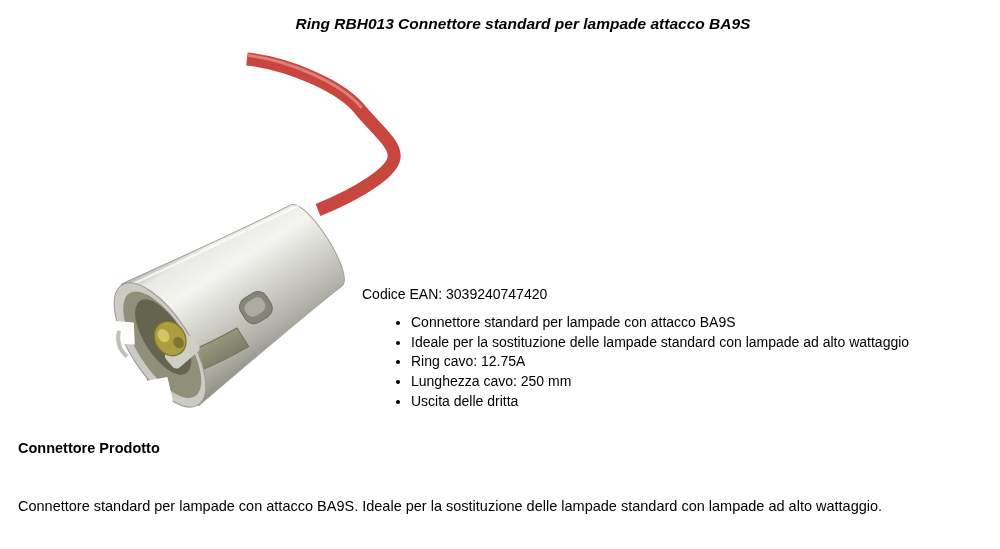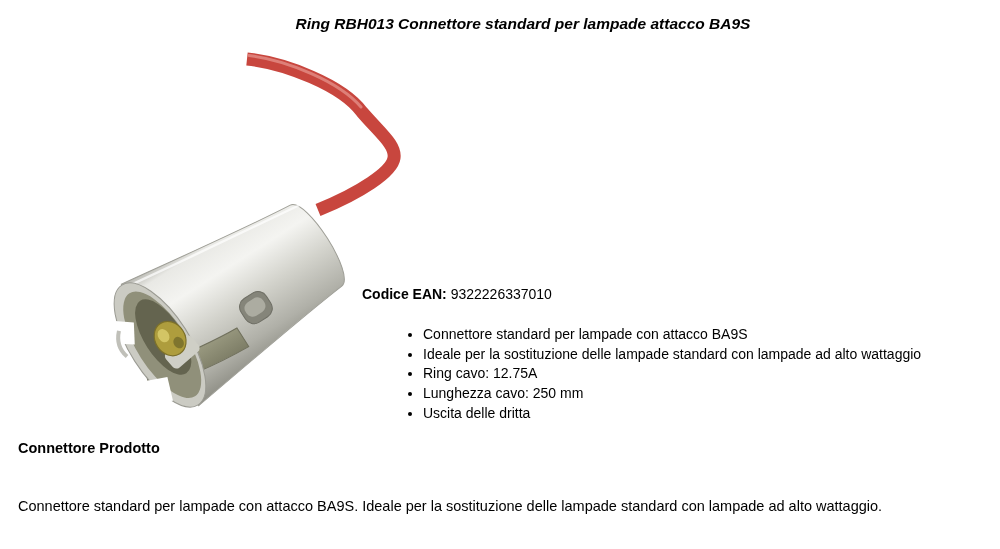--- a/index.html
+++ b/index.html
@@ -26,25 +26,25 @@
     left:40px;top:45px;
     width:420px;height:400px;
   }
   .photo svg{display:block;width:420px;height:400px;}
   .ean{
     position:absolute;
     left:362px;top:286px;
     font-size:14px;
     white-space:nowrap;
   }
-  .ean .label{font-weight:bold;margin-top:44px;}
+  .ean .label{font-weight:normal;margin-top:44px;}
   .features{
     position:absolute;
     left:393px;top:313px;
-    margin:12px;
+    margin:0;
     padding:0 0 0 18px;
     font-size:14px;
     line-height:19.7px;
     list-style:disc;
     white-space:nowrap;
   }
   .features li{margin:0;padding:0;}
   .desc-heading{
     position:absolute;
     left:18px;top:440px;
@@ -114,21 +114,21 @@
         <path d="M -38 -54 L -10 -33 L -21 -14 L -44 -30 Z" fill="#ffffff"></path>
         <path d="M -38 20 L -11 31 L -19 54 L -44 42 Z" fill="#ffffff"></path>
 
         <path d="M -27 -34 C -35 -26 -37 -18 -34 -8" fill="none" stroke="#b9b9b1" stroke-width="4" opacity="0.9"></path>
       </g>
     </svg>
   </div>
 
   <div class="ean">
     <span class="label">Codice EAN:</span>
-    <span>9322226337010</span>
+    <span>3039240747420</span>
   </div>
 
   <ul class="features">
     <li>Connettore standard per lampade con attacco BA9S</li>
     <li>Ideale per la sostituzione delle lampade standard con lampade ad alto wattaggio</li>
     <li>Ring cavo: 12.75A</li>
     <li>Lunghezza cavo: 250 mm</li>
     <li>Uscita delle dritta</li>
   </ul>
 

